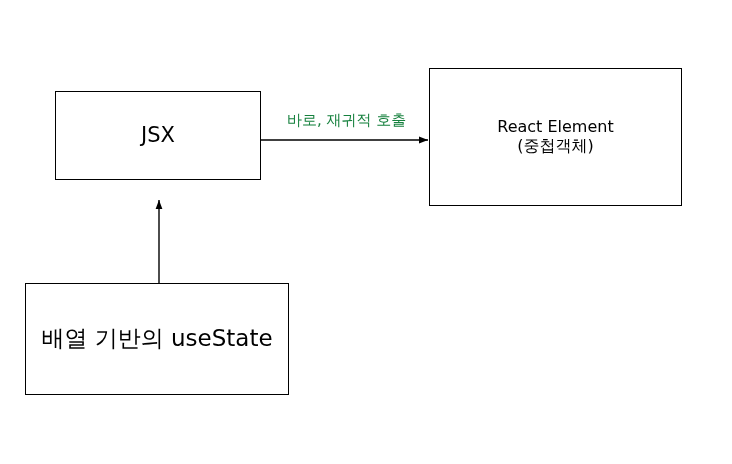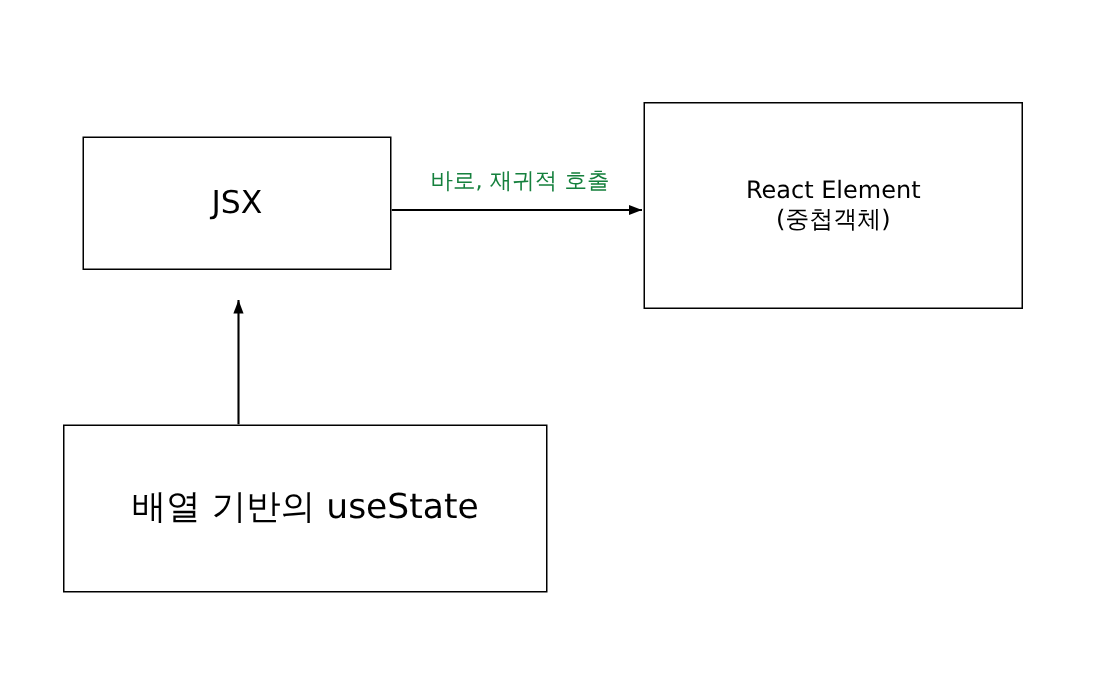--- a/index.html
+++ b/index.html
@@ -43,24 +43,23 @@
   #node-react-element {
     left: 429px;
     top: 68px;
     width: 253px;
     height: 138px;
     font-size: 16px;
   }
   #node-usestate {
     left: 25px;
     top: 283px;
-    width: 323px;
+    width: 264px;
     height: 112px;
     font-size: 23px;
-    margin-left: 17px;
   }
   .node-label {
     display: block;
     white-space: pre-line;
   }
   #edge-layer {
     position: absolute;
     left: 0;
     top: 0;
     width: 732px;

